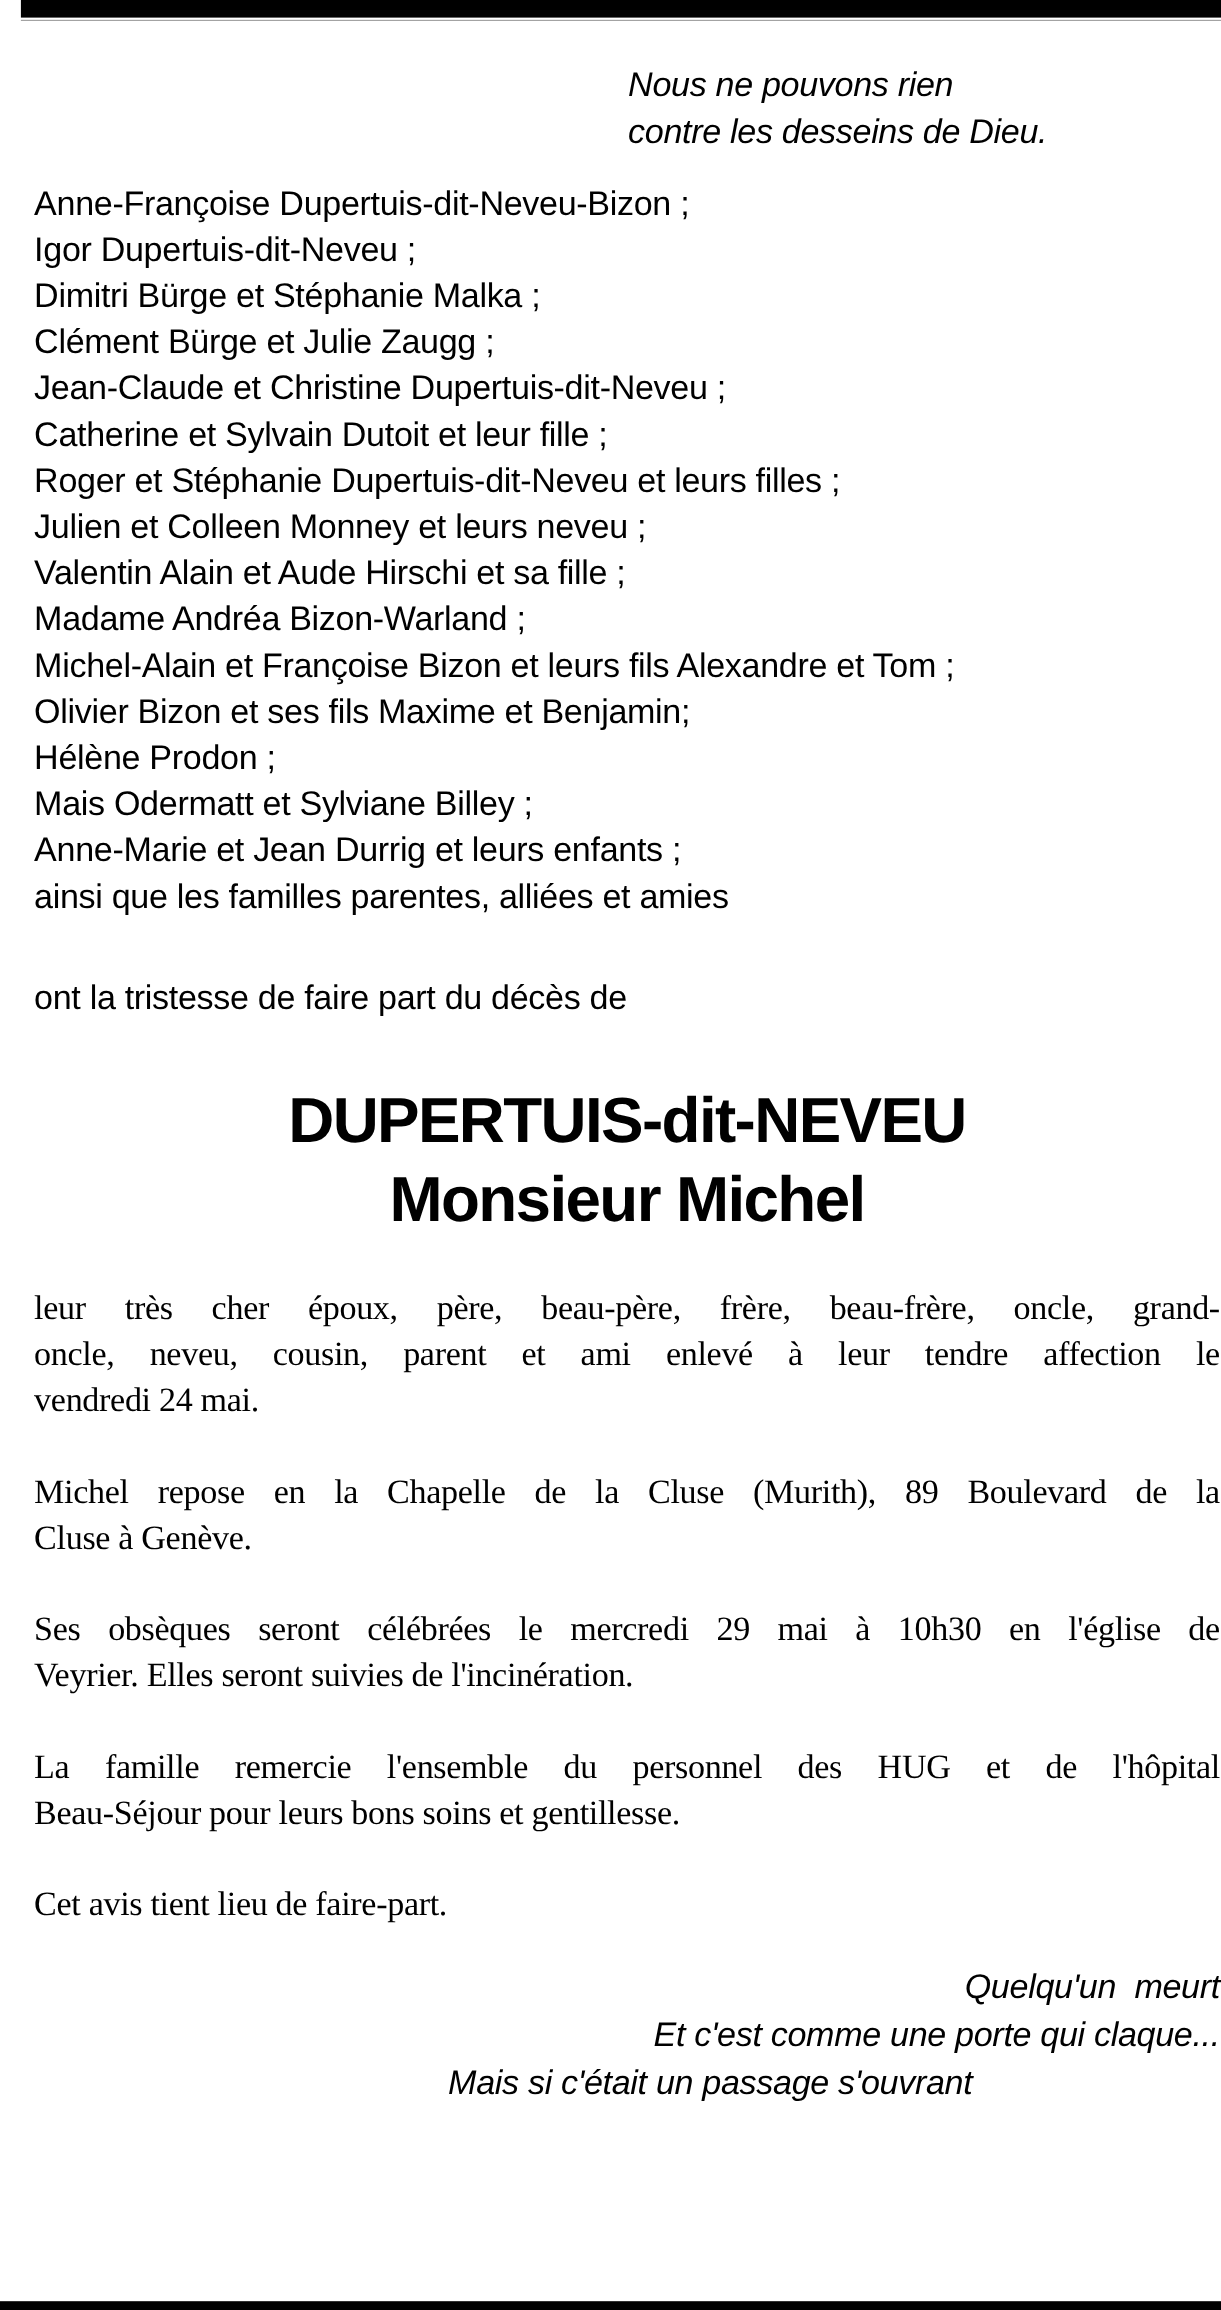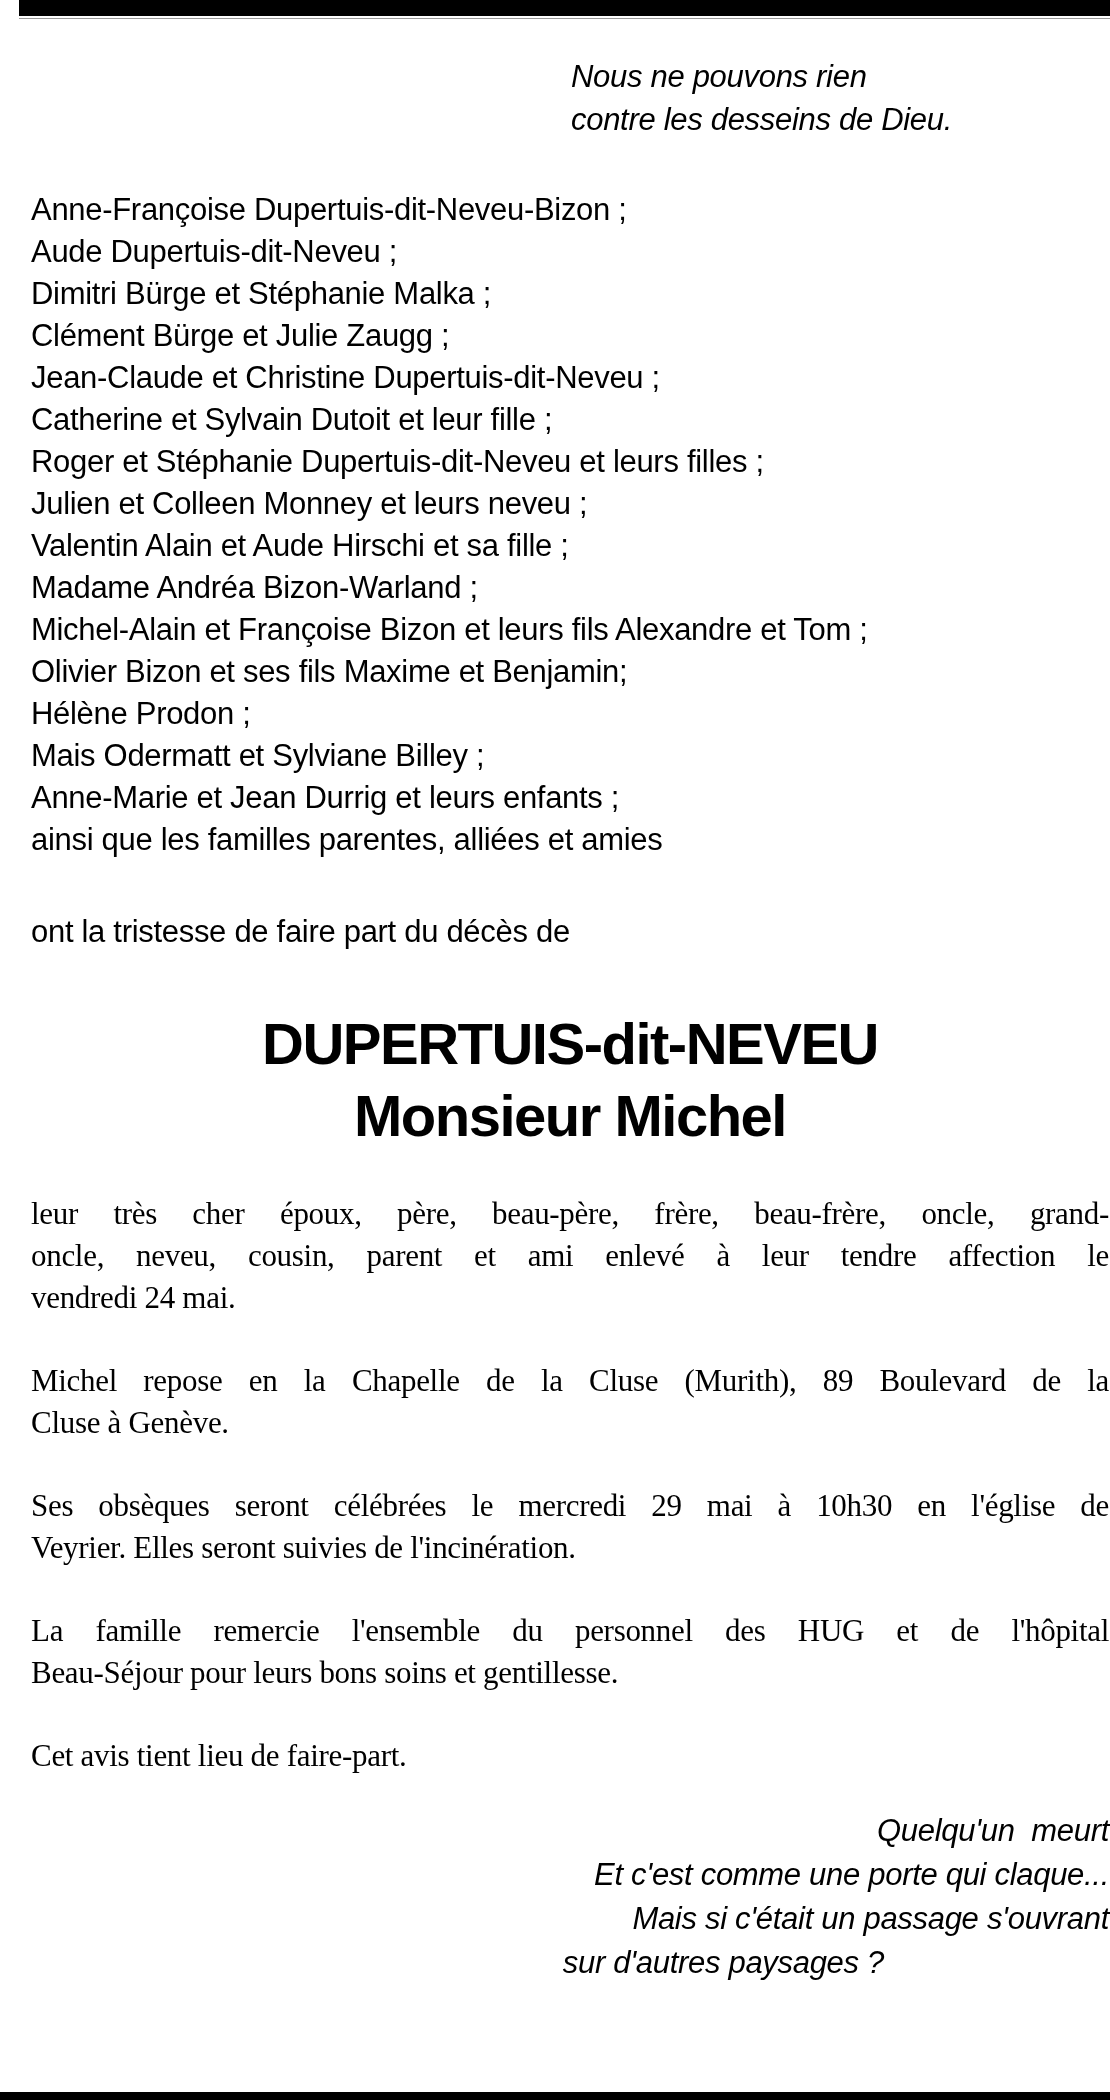--- a/index.html
+++ b/index.html
@@ -15,21 +15,21 @@
   .top-bar{height:16px;background:var(--bar,#000000);}
   .hairline{height:1px;background:var(--hairline,#999999);margin-top:2px;}
   .content{padding:0 20px 0 12px;}
   .epigraph{
     margin:36px 0 0 540px;
     font-style:italic;
     font-size:31px;line-height:43px;
     letter-spacing:-0.3px;
   }
   .names{
-    margin-top:48px;
+    margin-top:23px;
     font-size:31px;line-height:42px;
     letter-spacing:-0.3px;
   }
   .intro{
     margin-top:50px;
     font-size:31px;line-height:42px;
     letter-spacing:-0.3px;
   }
   .deceased{
     margin-top:55px;
@@ -70,21 +70,21 @@
 
   <div class="content">
 
     <div class="epigraph">
         <div class="line">Nous ne pouvons rien</div>
         <div class="line">contre les desseins de Dieu.</div>
       </div>
 
     <div class="names">
         <div class="line">Anne-Françoise Dupertuis-dit-Neveu-Bizon ;</div>
-        <div class="line">Aude Dupertuis-dit-Neveu ;</div>
+        <div class="line">Igor Dupertuis-dit-Neveu ;</div>
         <div class="line">Dimitri Bürge et Stéphanie Malka ;</div>
         <div class="line">Clément Bürge et Julie Zaugg ;</div>
         <div class="line">Jean-Claude et Christine Dupertuis-dit-Neveu ;</div>
         <div class="line">Catherine et Sylvain Dutoit et leur fille ;</div>
         <div class="line">Roger et Stéphanie Dupertuis-dit-Neveu et leurs filles ;</div>
         <div class="line">Julien et Colleen Monney et leurs neveu ;</div>
         <div class="line">Valentin Alain et Aude Hirschi et sa fille ;</div>
         <div class="line">Madame Andréa Bizon-Warland ;</div>
         <div class="line">Michel-Alain et Françoise Bizon et leurs fils Alexandre et Tom ;</div>
         <div class="line">Olivier Bizon et ses fils Maxime et Benjamin;</div>
@@ -123,20 +123,19 @@
       </div>
 
     <div class="para">
         <div class="line">Cet avis tient lieu de faire-part.</div>
       </div>
 
     <div class="poem">
         <div class="line">Quelqu'un  meurt</div>
         <div class="line">Et c'est comme une porte qui claque...</div>
         <div class="line">Mais si c'était un passage s'ouvrant</div>
-        <div class="line">sur d'autres paysages ?</div>
       </div>
 
   </div>
 
   <div class="bottom-bar"></div>
 
 </div>
 
 </body></html>

